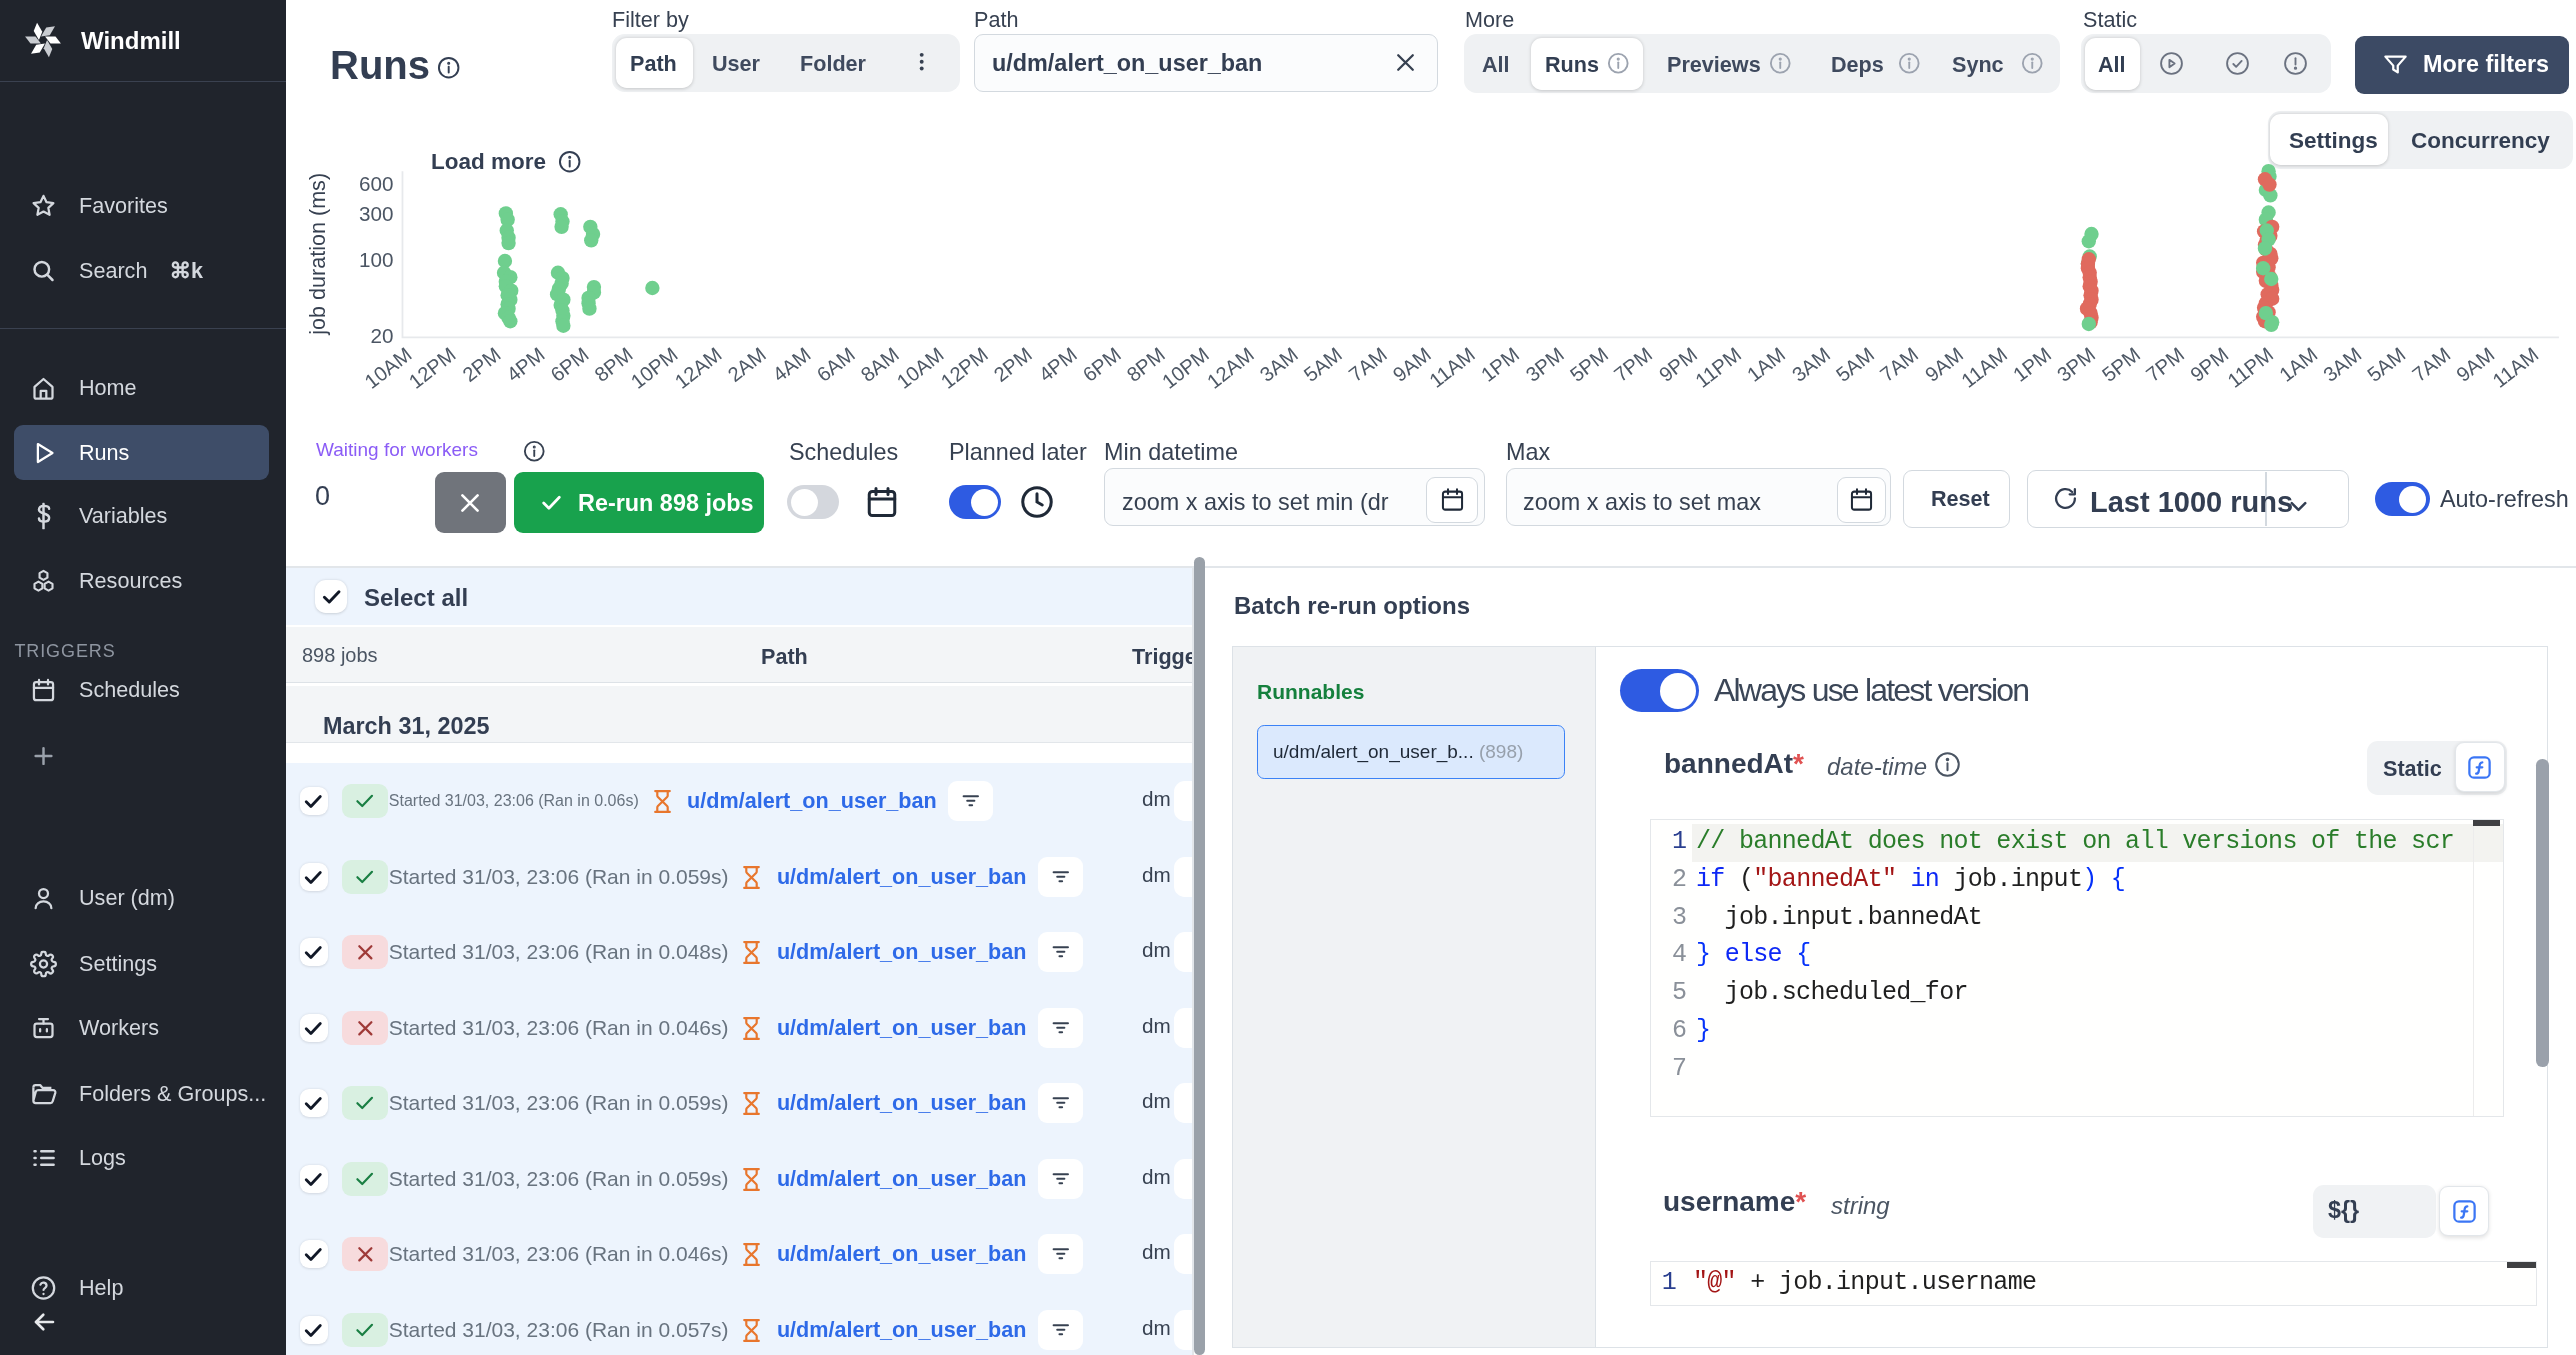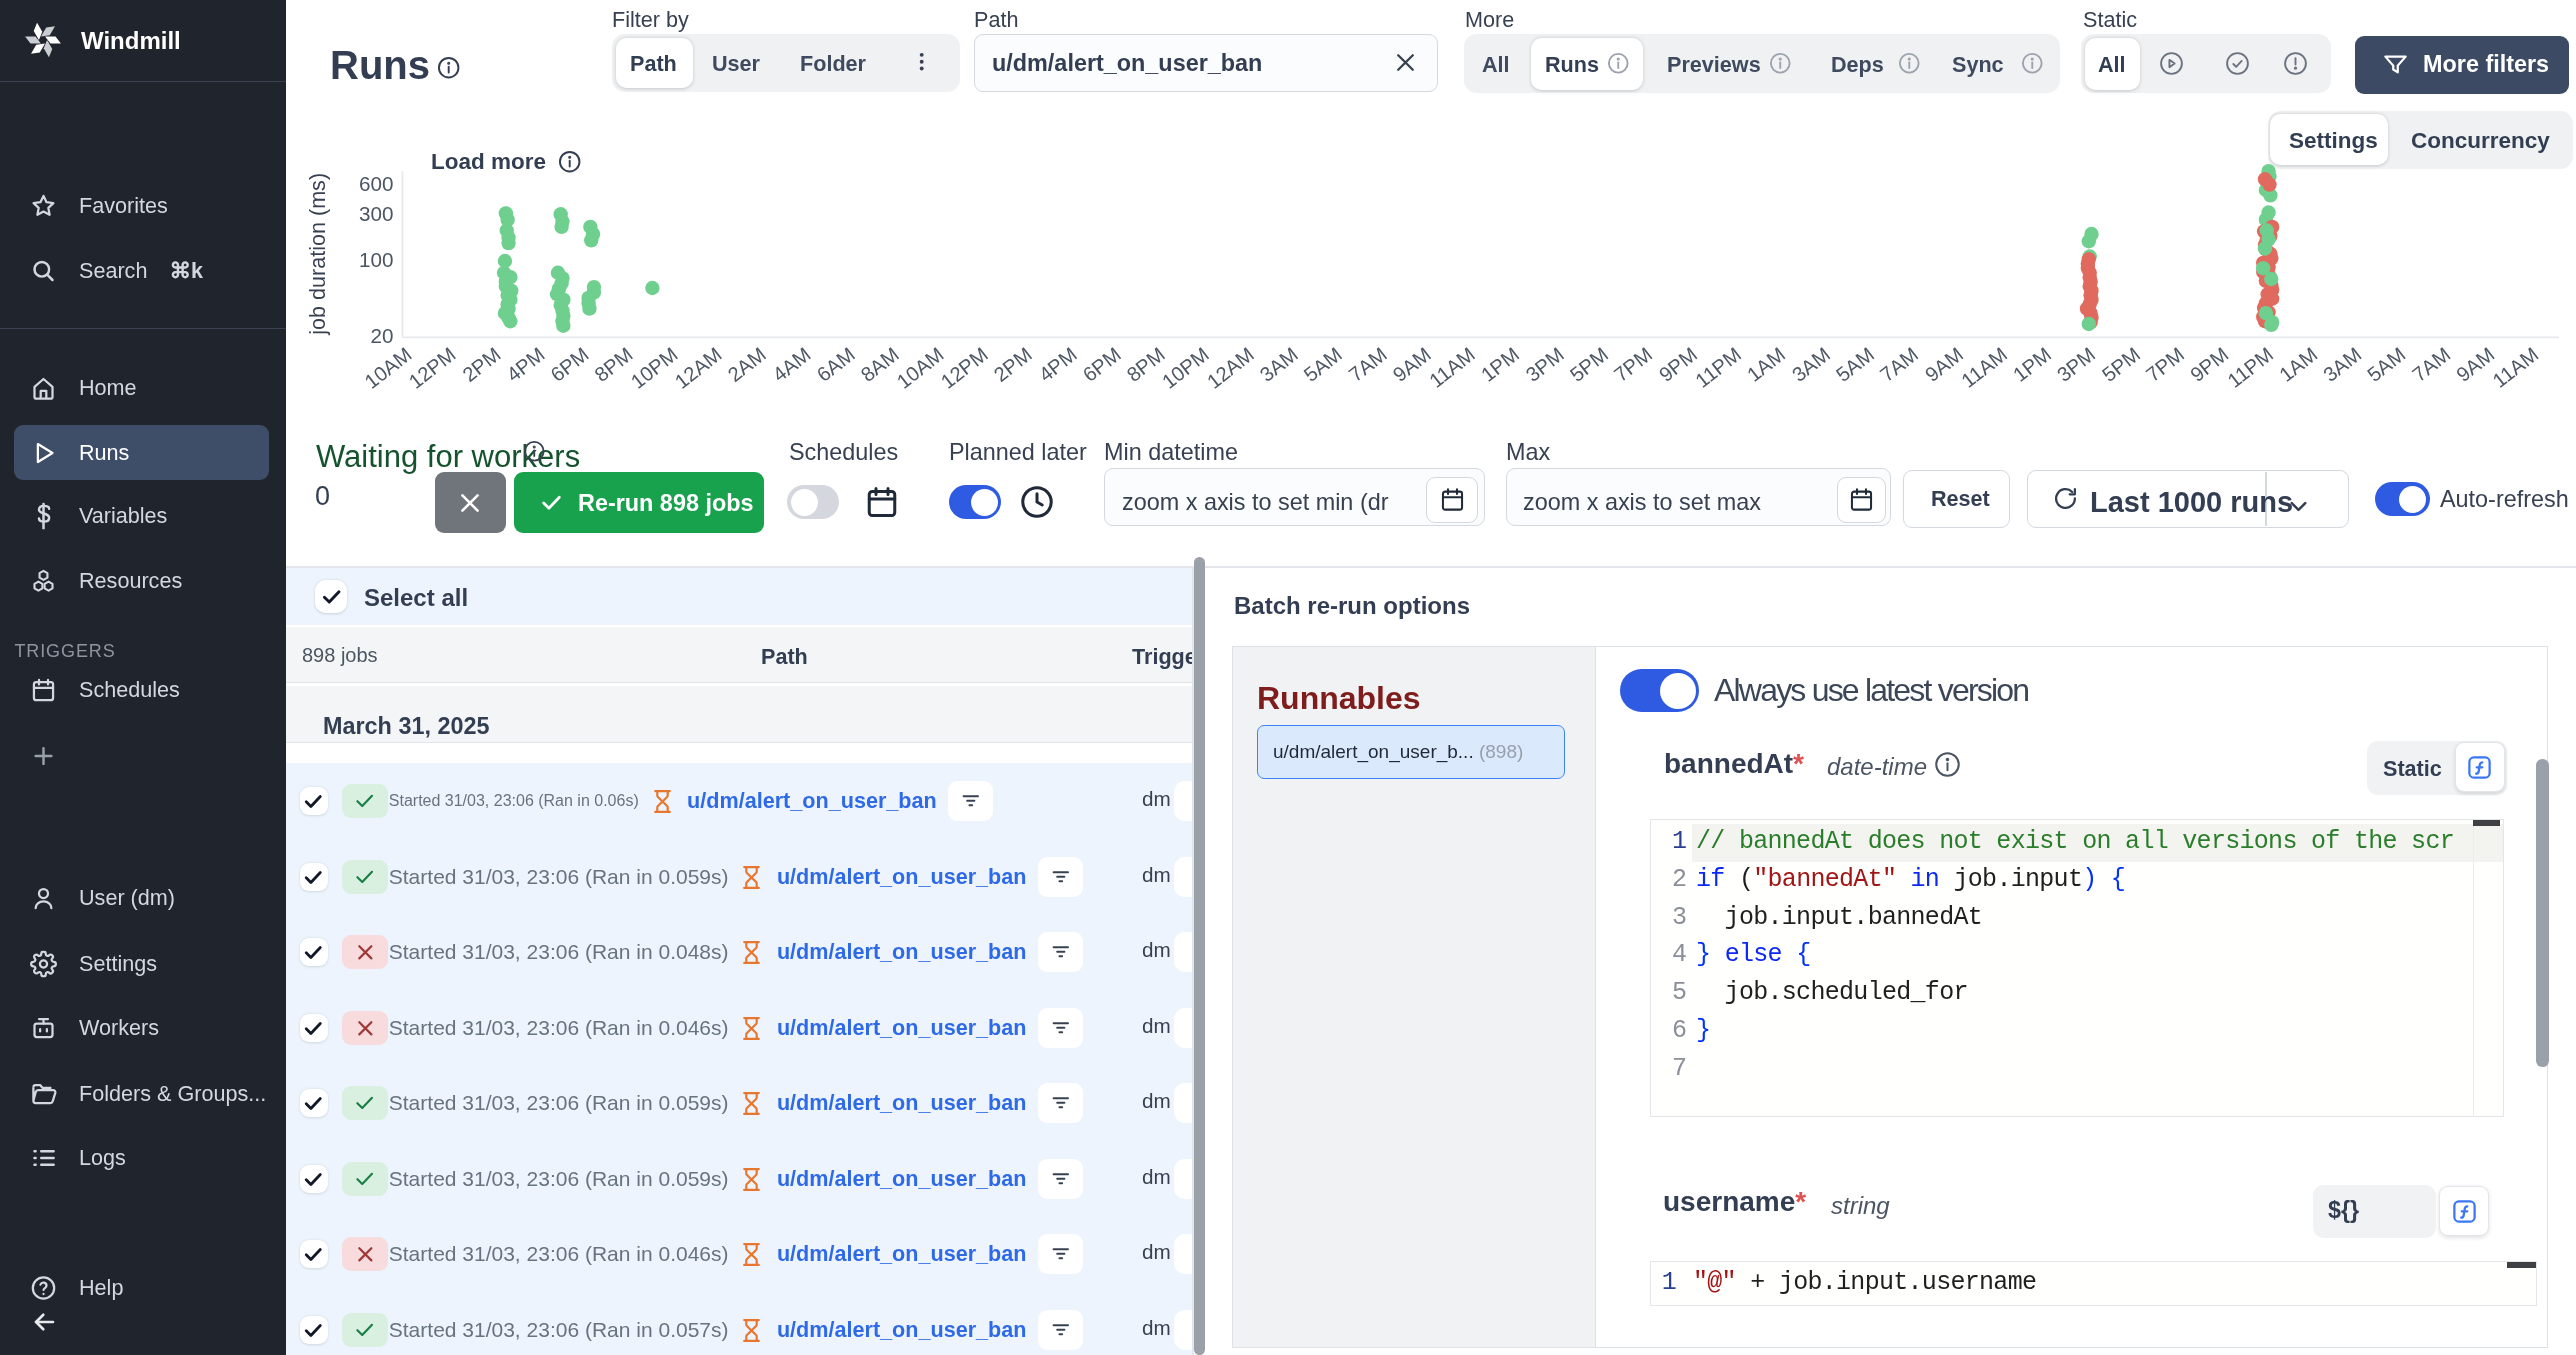--- a/index.html
+++ b/index.html
@@ -396,21 +396,21 @@
     <circle cx="2188" cy="106" r="8" fill="#6fcf8e"></circle>
     <circle cx="2190" cy="116" r="8" fill="#6fcf8e"></circle>
     <circle cx="2186" cy="126" r="8" fill="#6fcf8e"></circle>
     <circle cx="2184" cy="148" r="8" fill="#6fcf8e"></circle>
     <circle cx="2193" cy="160" r="8" fill="#6fcf8e"></circle>
     <circle cx="2187" cy="198" r="8" fill="#6fcf8e"></circle>
     <circle cx="2194" cy="208" r="8" fill="#6fcf8e"></circle>
     <circle cx="2193" cy="211" r="8" fill="#6fcf8e"></circle>
   </svg>
 
-<div class="abs nowrap" style="left:316px; top:439px; font-size:31px; color:#14532d;">Waiting for workers</div>
+<div class="abs nowrap" style="left:316px; top:439px; font-size:19px; color:#8b5cf6;">Waiting for workers</div>
 <svg class="abs" style="left:523px; top:440px;" width="22.5" height="22.5" viewBox="0 0 24 24" fill="none" stroke="#374151" stroke-width="2">
     <circle cx="12" cy="12" r="10"></circle>
     <path d="M12 11v6" stroke-linecap="round"></path>
     <circle cx="12" cy="7.5" r="0.6" fill="#374151"></circle>
   </svg>
 <div class="abs" style="left:315px; top:481px; font-size:27px; color:#333e52;">0</div>
 
 <div class="abs" style="left:435px; top:472px; width:71px; height:61px; background:#70747b; border-radius:9px;"></div>
 <svg class="abs" style="left:457px; top:490px;" width="26" height="26" viewBox="0 0 24 24" fill="none" stroke="#fff" stroke-width="2.4" stroke-linecap="round">
     <path d="M5 5l14 14M19 5L5 19"></path>
@@ -749,21 +749,21 @@
     </span>
 </div>
 <div class="abs nowrap" style="left:1142px; top:1316px; font-size:20.7px; color:#374151;">dm</div>
 <div class="abs" style="left:1174px; top:1310px; width:29px; height:40px; background:#fff; border-radius:10.8px;"></div>
 <div class="abs" style="left:1192px; top:566px; width:1.8px; height:789px; background:#e2e6ea;"></div>
 <div class="abs" style="left:1194px; top:557px; width:10.8px; height:798px; background:#9aa1a9; border-radius:5.4px;"></div>
 
 <div class="abs nowrap" style="left:1234px; top:592px; font-size:24px; font-weight:700; color:#333e52;">Batch re-run options</div>
 <div class="abs" style="left:1232px; top:646px; width:1316px; height:702px; border:1.8px solid #dde2e7;"></div>
 <div class="abs" style="left:1232px; top:646px; width:364px; height:702px; background:#f0f2f4; border:1.8px solid #dde2e7;"></div>
-<div class="abs nowrap" style="left:1257px; top:680px; font-size:32px; font-weight:700; color:#7f1d1d;">Runnables</div>
+<div class="abs nowrap" style="left:1257px; top:680px; font-size:21px; font-weight:700; color:#15803d;">Runnables</div>
 <div class="abs" style="left:1257px; top:725px; width:308px; height:54px; background:#dbe9fd; border:1.8px solid #3b82f6; border-radius:7.2px;"></div>
 <div class="abs nowrap" style="left:1273px; top:741px; font-size:19px; color:#1f2937;">u/dm/alert_on_user_b... <span style="color:#97a0ac;">(898)</span></div>
 
 <div class="toggle" style="left:1620px; top:669px; width:79px; height:43px; background:#2e5be2;">
     <div class="knob" style="left:40px; top:3.6px; width:36px; height:36px;"></div>
   </div>
 <div class="abs nowrap" style="left:1714px; top:672px; font-size:32px; letter-spacing:-1.8px; color:#3b4657;">Always use latest version</div>
 
 <div class="abs nowrap" style="left:1664px; top:748px; font-size:28px; font-weight:700; color:#333e52;">bannedAt<span style="color:#e05252;">*</span></div>
 <div class="abs nowrap" style="left:1827px; top:753px; font-size:24px; font-style:italic; color:#4b5563;">date-time</div>

